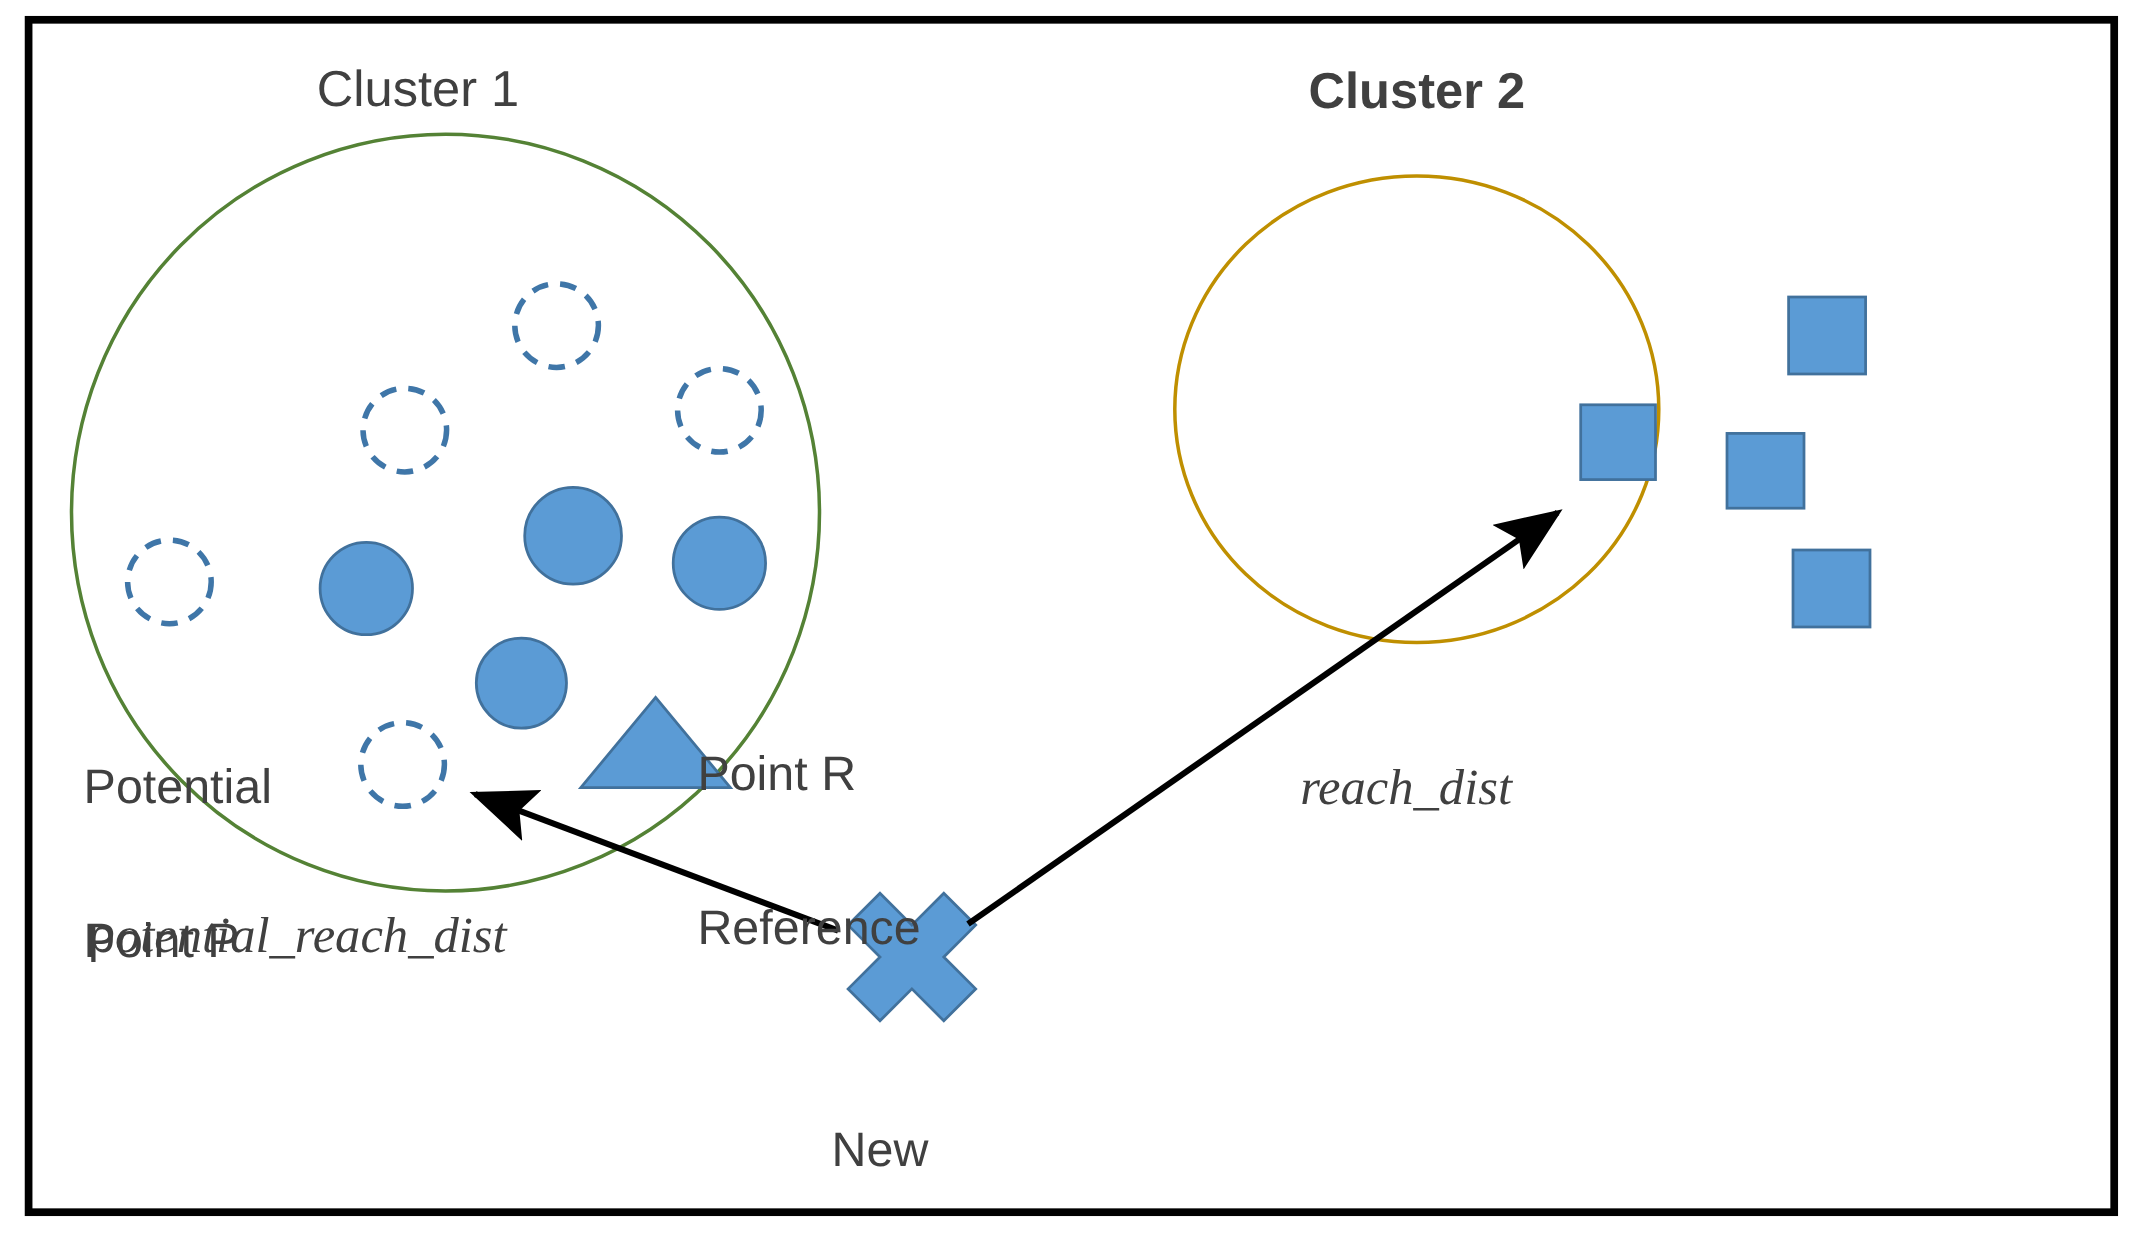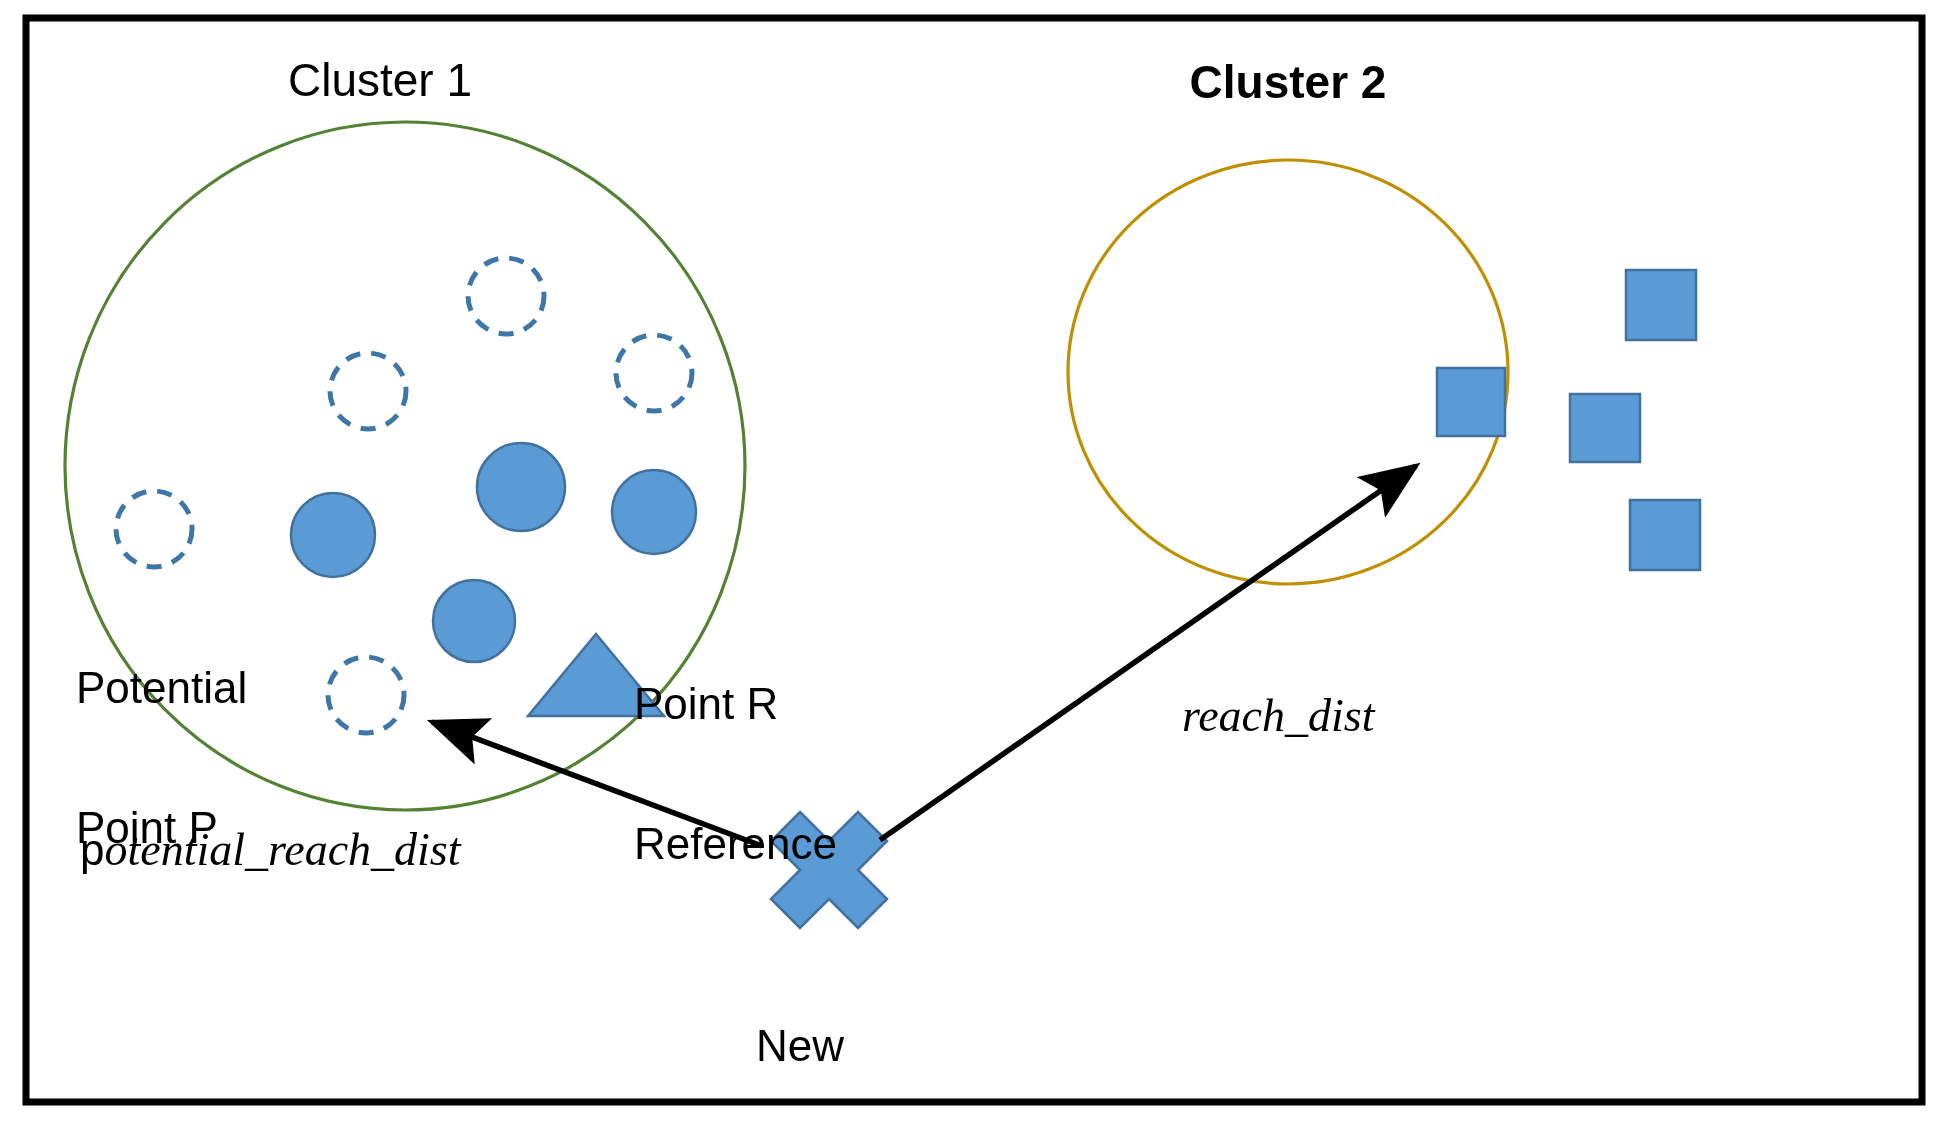--- a/index.html
+++ b/index.html
@@ -21,21 +21,21 @@
   #diagram-svg {
     position: absolute;
     left: 0;
     top: 0;
     width: 1939px;
     height: 1122px;
     display: block;
   }
   .lbl {
     position: absolute;
-    color: #000000;
+    color: #404040;
     white-space: pre;
     line-height: 1.06;
     font-family: "Liberation Sans", sans-serif;
   }
   .lbl-cluster {
     font-size: 46px;
     text-align: center;
   }
   .lbl-point {
     font-size: 44px;
@@ -100,21 +100,21 @@
 
     <line x1="762" y1="846" x2="432" y2="722" stroke="#000000" stroke-width="5.5" marker-end="url(#arrowhead)"></line>
 
     <line x1="880" y1="840" x2="1416" y2="466" stroke="#000000" stroke-width="5.5" marker-end="url(#arrowhead)"></line>
   </svg>
 
   <div class="lbl lbl-cluster" style="left:245px; top:56px; width:270px;">Cluster 1</div>
 
   <div class="lbl lbl-cluster" style="left:1153px; top:58px; width:270px;font-weight:bold;">Cluster 2</div>
 
-  <div class="lbl lbl-point" style="left:76px; top:572px; width:230px; text-align:left;">
+  <div class="lbl lbl-point" style="left:76px; top:600px; width:230px; text-align:left;">
     <div>Potential</div>
     <div>Point P</div>
   </div>
 
   <div class="lbl lbl-point" style="left:634px; top:588px; width:250px; text-align:left;">
     <div>Point R</div>
     <div>Reference</div>
   </div>
 
   <div class="lbl lbl-point" style="left:700px; top:930px; width:200px; text-align:center;">

